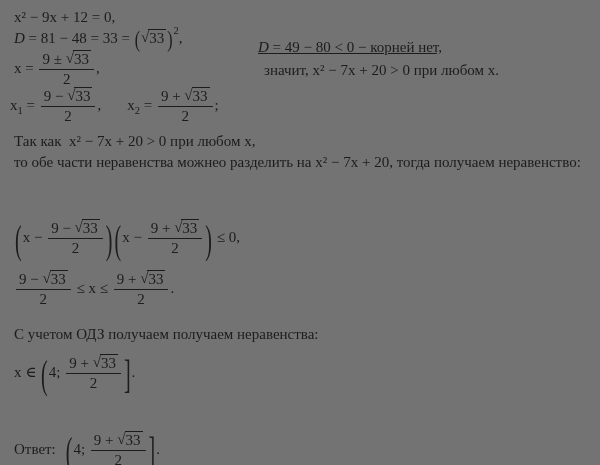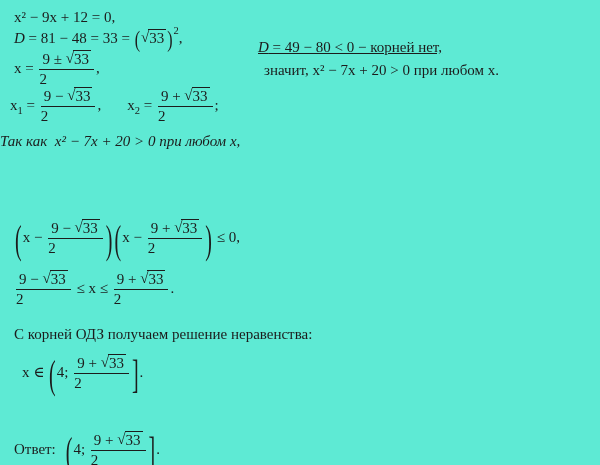--- a/index.html
+++ b/index.html
@@ -1,22 +1,22 @@
 <!DOCTYPE html>
 <html><head>
 <meta charset="utf-8">
 <style>
   html,body{margin:0;padding:0;background:#ffffff;}
   .page{
-    position:relative;width:600px;height:465px;background:#5eead4;
+    position:relative;width:600px;height:465px;background:#737373;
     font-family:"Liberation Serif","DejaVu Serif",serif;
     font-size:15px;color:#1c1c1c;overflow:hidden;
   }
   .ln{position:absolute;white-space:nowrap;line-height:20px;}
-  .frac{display:inline-block;vertical-align:middle;line-height:17px;margin:0 2px;}
+  .frac{display:inline-block;vertical-align:middle;text-align:center;line-height:17px;margin:0 2px;}
   .num{display:block;border-bottom:1px solid #1c1c1c;padding:0 3px 1px 3px;}
   .den{display:block;padding-top:1px;}
   .sq{white-space:nowrap;}
   .rs{display:inline-block;position:relative;top:-1px;margin-right:-1px;}
   .rb{border-top:1px solid #1c1c1c;padding:0 2px 0 1px;}
   .bp{display:inline-block;vertical-align:middle;font-size:20px;line-height:20px;
       transform:scaleY(2.05);margin:0 1px;}
   .mp{display:inline-block;vertical-align:middle;font-size:16px;line-height:16px;
       transform:scaleY(1.4);margin:0 1px;}
   .psup{font-size:10.5px;position:relative;top:-9px;}
@@ -48,37 +48,40 @@
 
 
   <div class="ln" style="left:258px;top:37px;text-decoration:underline;">
     <span class="it">D</span><span> = 49 − 80 &lt; 0 − корней нет,</span>
   </div>
 
   <div class="ln" style="left:264px;top:60px;">
     <span>значит, x² − 7x + 20 &gt; 0 при любом x.</span>
   </div>
 
-  <div class="ln" style="left:0;top:131px;font-style:italic;">
+  <div class="ln" style="left:14px;top:131px;">
     <span>Так как&nbsp; x² − 7x + 20 &gt; 0 при любом x,</span>
+  </div>
+  <div class="ln" style="left:14px;top:152px;">
+    <span>то обе части неравенства можнео разделить на x² − 7x + 20, тогда получаем неравенство:</span>
   </div>
 
   <div class="ln" style="left:14px;top:220px;">
     <span class="bp">(</span><span>x − </span><span class="frac"><span class="num"><span>9 − </span><span class="sq"><span class="rs">√</span><span class="rb">33</span></span></span><span class="den">2</span></span><span class="bp">)</span><span class="bp">(</span><span>x − </span><span class="frac"><span class="num"><span>9 + </span><span class="sq"><span class="rs">√</span><span class="rb">33</span></span></span><span class="den">2</span></span><span class="bp">)</span><span> ≤ 0,</span>
   </div>
 
   <div class="ln" style="left:14px;top:271px;">
     <span class="frac"><span class="num"><span>9 − </span><span class="sq"><span class="rs">√</span><span class="rb">33</span></span></span><span class="den">2</span></span><span> ≤ x ≤ </span><span class="frac"><span class="num"><span>9 + </span><span class="sq"><span class="rs">√</span><span class="rb">33</span></span></span><span class="den">2</span></span><span>.</span>
   </div>
 
   <div class="ln" style="left:14px;top:324px;">
-    <span>С корней ОДЗ получаем решение неравенства:</span>
+    <span>С учетом ОДЗ получаем получаем неравенства:</span>
   </div>
 
-  <div class="ln" style="left:14px;top:355px;margin-left:8px;">
+  <div class="ln" style="left:14px;top:355px;">
     <span>x ∈ </span><span class="bp">(</span><span>4; </span><span class="frac"><span class="num"><span>9 + </span><span class="sq"><span class="rs">√</span><span class="rb">33</span></span></span><span class="den">2</span></span><span class="bp">]</span><span>.</span>
   </div>
 
   <div class="ln" style="left:14px;top:432px;">
     <span>Ответ:</span><span class="gap-sm"></span><span class="bp">(</span><span>4; </span><span class="frac"><span class="num"><span>9 + </span><span class="sq"><span class="rs">√</span><span class="rb">33</span></span></span><span class="den">2</span></span><span class="bp">]</span><span>.</span>
   </div>
 
 </div>
 
 </body></html>

